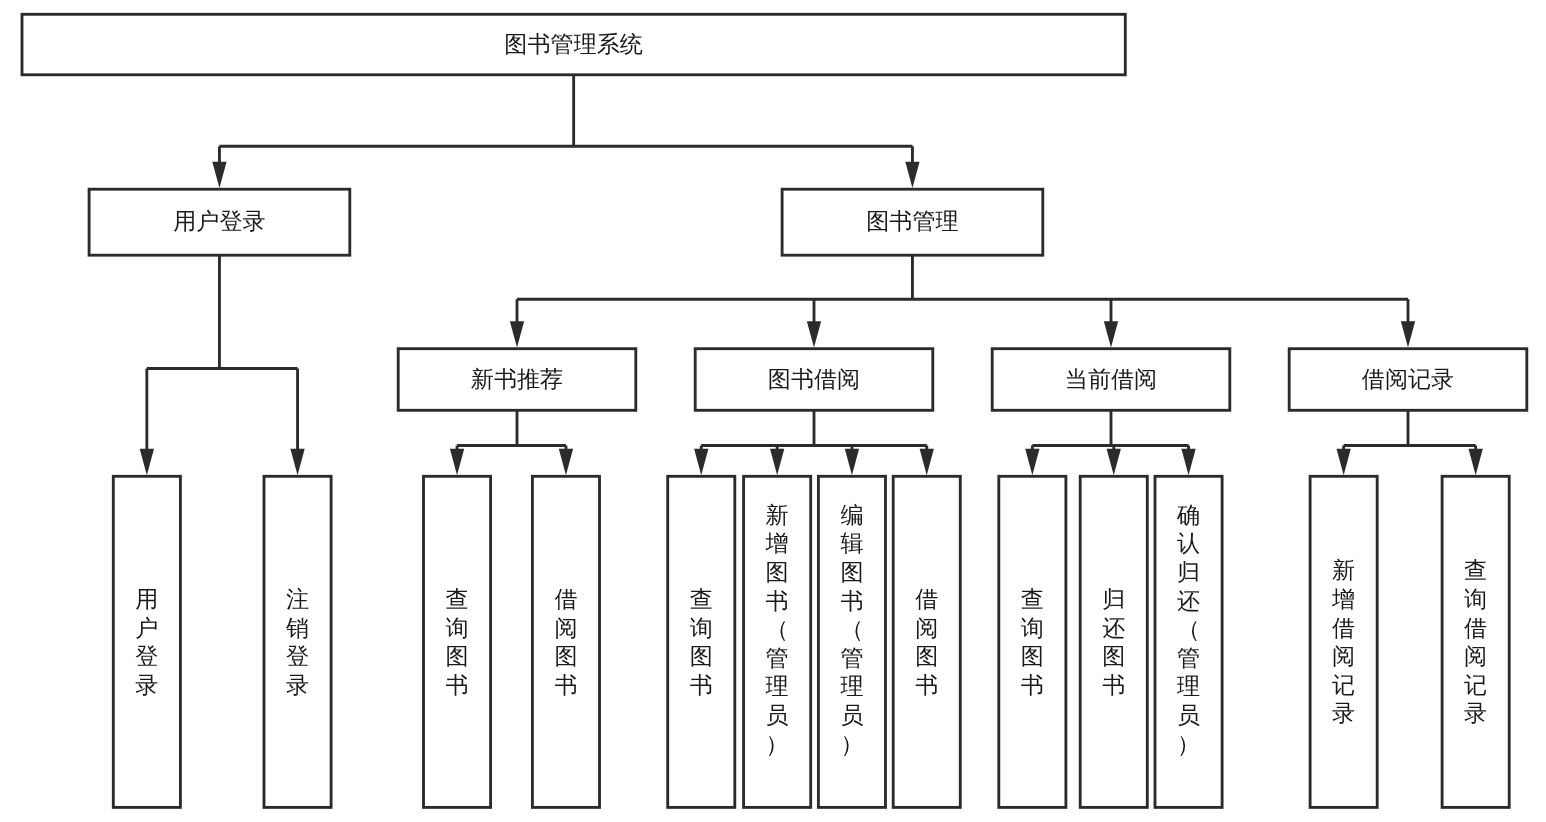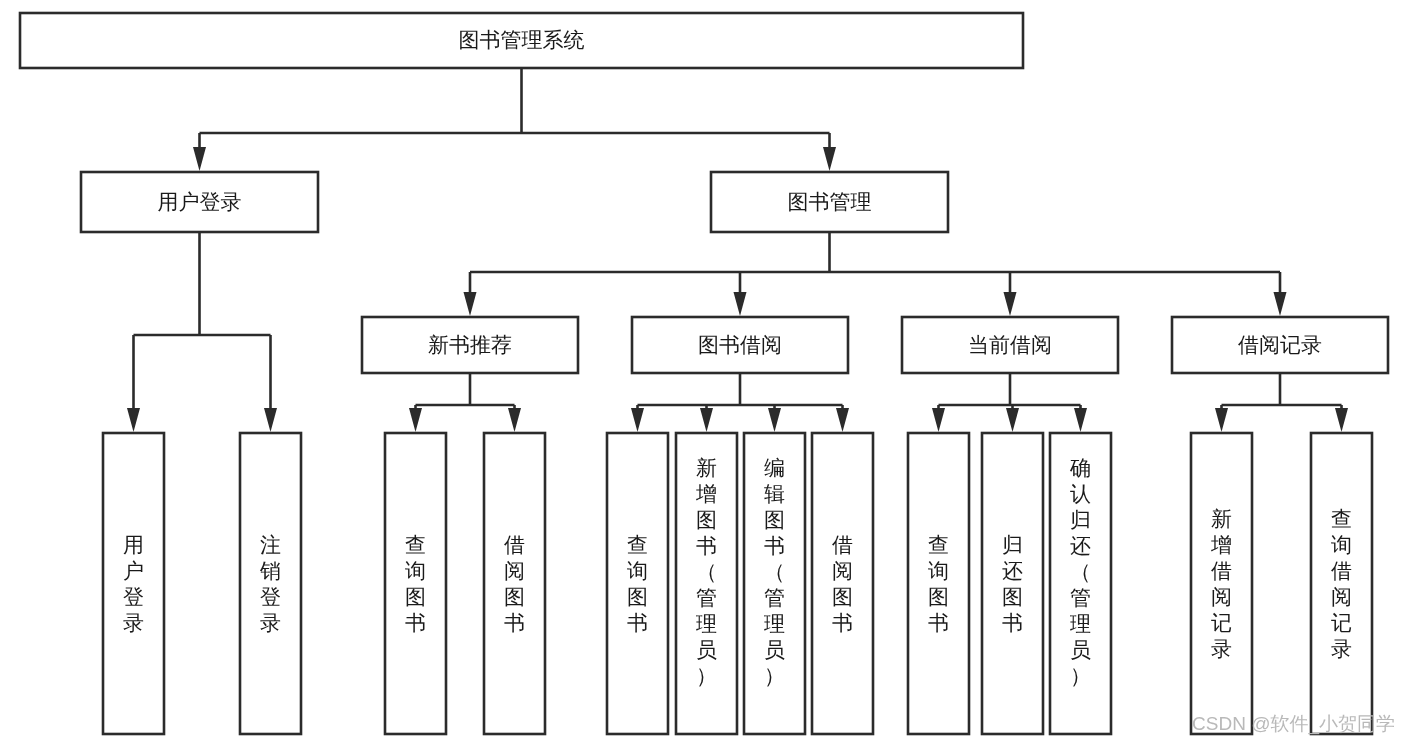--- a/index.html
+++ b/index.html
@@ -212,14 +212,13 @@
         <g>
           <rect x="1191" y="433" width="61" height="301" class="node-box"></rect>
           <text x="1221.5" y="0" class="node-label-v"><tspan x="1221.5" y="525.78">新</tspan><tspan x="1221.5" y="551.78">增</tspan><tspan x="1221.5" y="577.78">借</tspan><tspan x="1221.5" y="603.78">阅</tspan><tspan x="1221.5" y="629.78">记</tspan><tspan x="1221.5" y="655.78">录</tspan></text>
         </g>
         <g>
           <rect x="1311" y="433" width="61" height="301" class="node-box"></rect>
           <text x="1341.5" y="0" class="node-label-v"><tspan x="1341.5" y="525.78">查</tspan><tspan x="1341.5" y="551.78">询</tspan><tspan x="1341.5" y="577.78">借</tspan><tspan x="1341.5" y="603.78">阅</tspan><tspan x="1341.5" y="629.78">记</tspan><tspan x="1341.5" y="655.78">录</tspan></text>
         </g>
       </g>
   </svg>
-  <div class="watermark-text">CSDN @软件_小贺同学</div>
 </div>
 
 </body></html>

